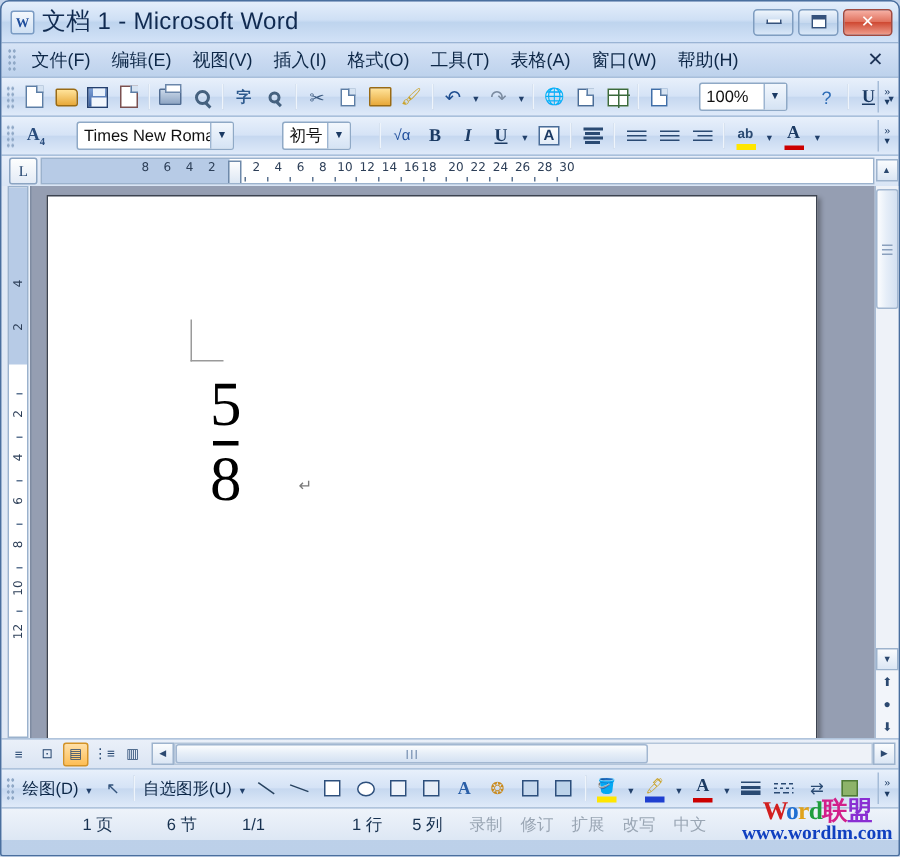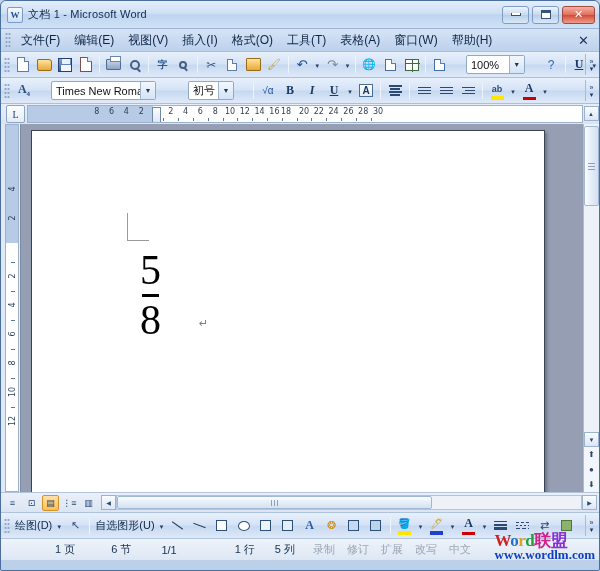--- a/index.html
+++ b/index.html
@@ -33,21 +33,21 @@
     width: 16px; height: 16px; margin-right: 5px;
     background: linear-gradient(to bottom, #f4f8fd, #cfe0f3);
     border: 1px solid #7b9cc4;
     border-radius: 2px;
     display: flex; align-items: center; justify-content: center;
     font-size: 9px; font-weight: bold; color: #1f4e9c;
     font-family: "Liberation Serif", serif;
   }
   .title-text {
     flex: 1;
-    font-size: 11px;
+    font-size: 16px;
     color: #102a50;
     white-space: nowrap;
     letter-spacing: 0.2px;
   }
   .win-btns { display: flex; gap: 3px; }
   .win-btn {
     width: 27px; height: 18px;
     border: 1px solid #7f9dc0;
     border-radius: 3px;
     background: linear-gradient(to bottom, #eef5fc, #c7d9ef 50%, #b7cee9 51%, #dae8f8);
@@ -322,21 +322,21 @@
     height: 22px; display:flex; align-items:center;
     background: linear-gradient(to bottom,#eef3fa,#dde7f4);
     border-top: 1px solid #b0c4dc;
     font-size: 11px; color: #16304f;
     position: relative;
   }
   .st-cell { padding: 0 6px; white-space: nowrap; }
   .st-dim { color: #9aa6b4; }
   .watermark {
     position:absolute; right: 4px; top: -6px;
-    pointer-events: none;
+    text-align: center; pointer-events: none;
   }
   .wm-top {
     font-family: "Liberation Serif", serif;
     font-weight: bold; font-size: 17px; line-height: 15px;
     letter-spacing: -0.5px;
   }
   .wm-top .c1{color:#d21f1f;} .wm-top .c2{color:#1f6fd2;} .wm-top .c3{color:#e0a21a;}
   .wm-top .c4{color:#1f9e3d;} .wm-top .c5{color:#d21f8a;} .wm-top .c6{color:#8a2fd2;}
   .wm-bot {
     font-family:"Liberation Serif", serif; font-weight:bold;

